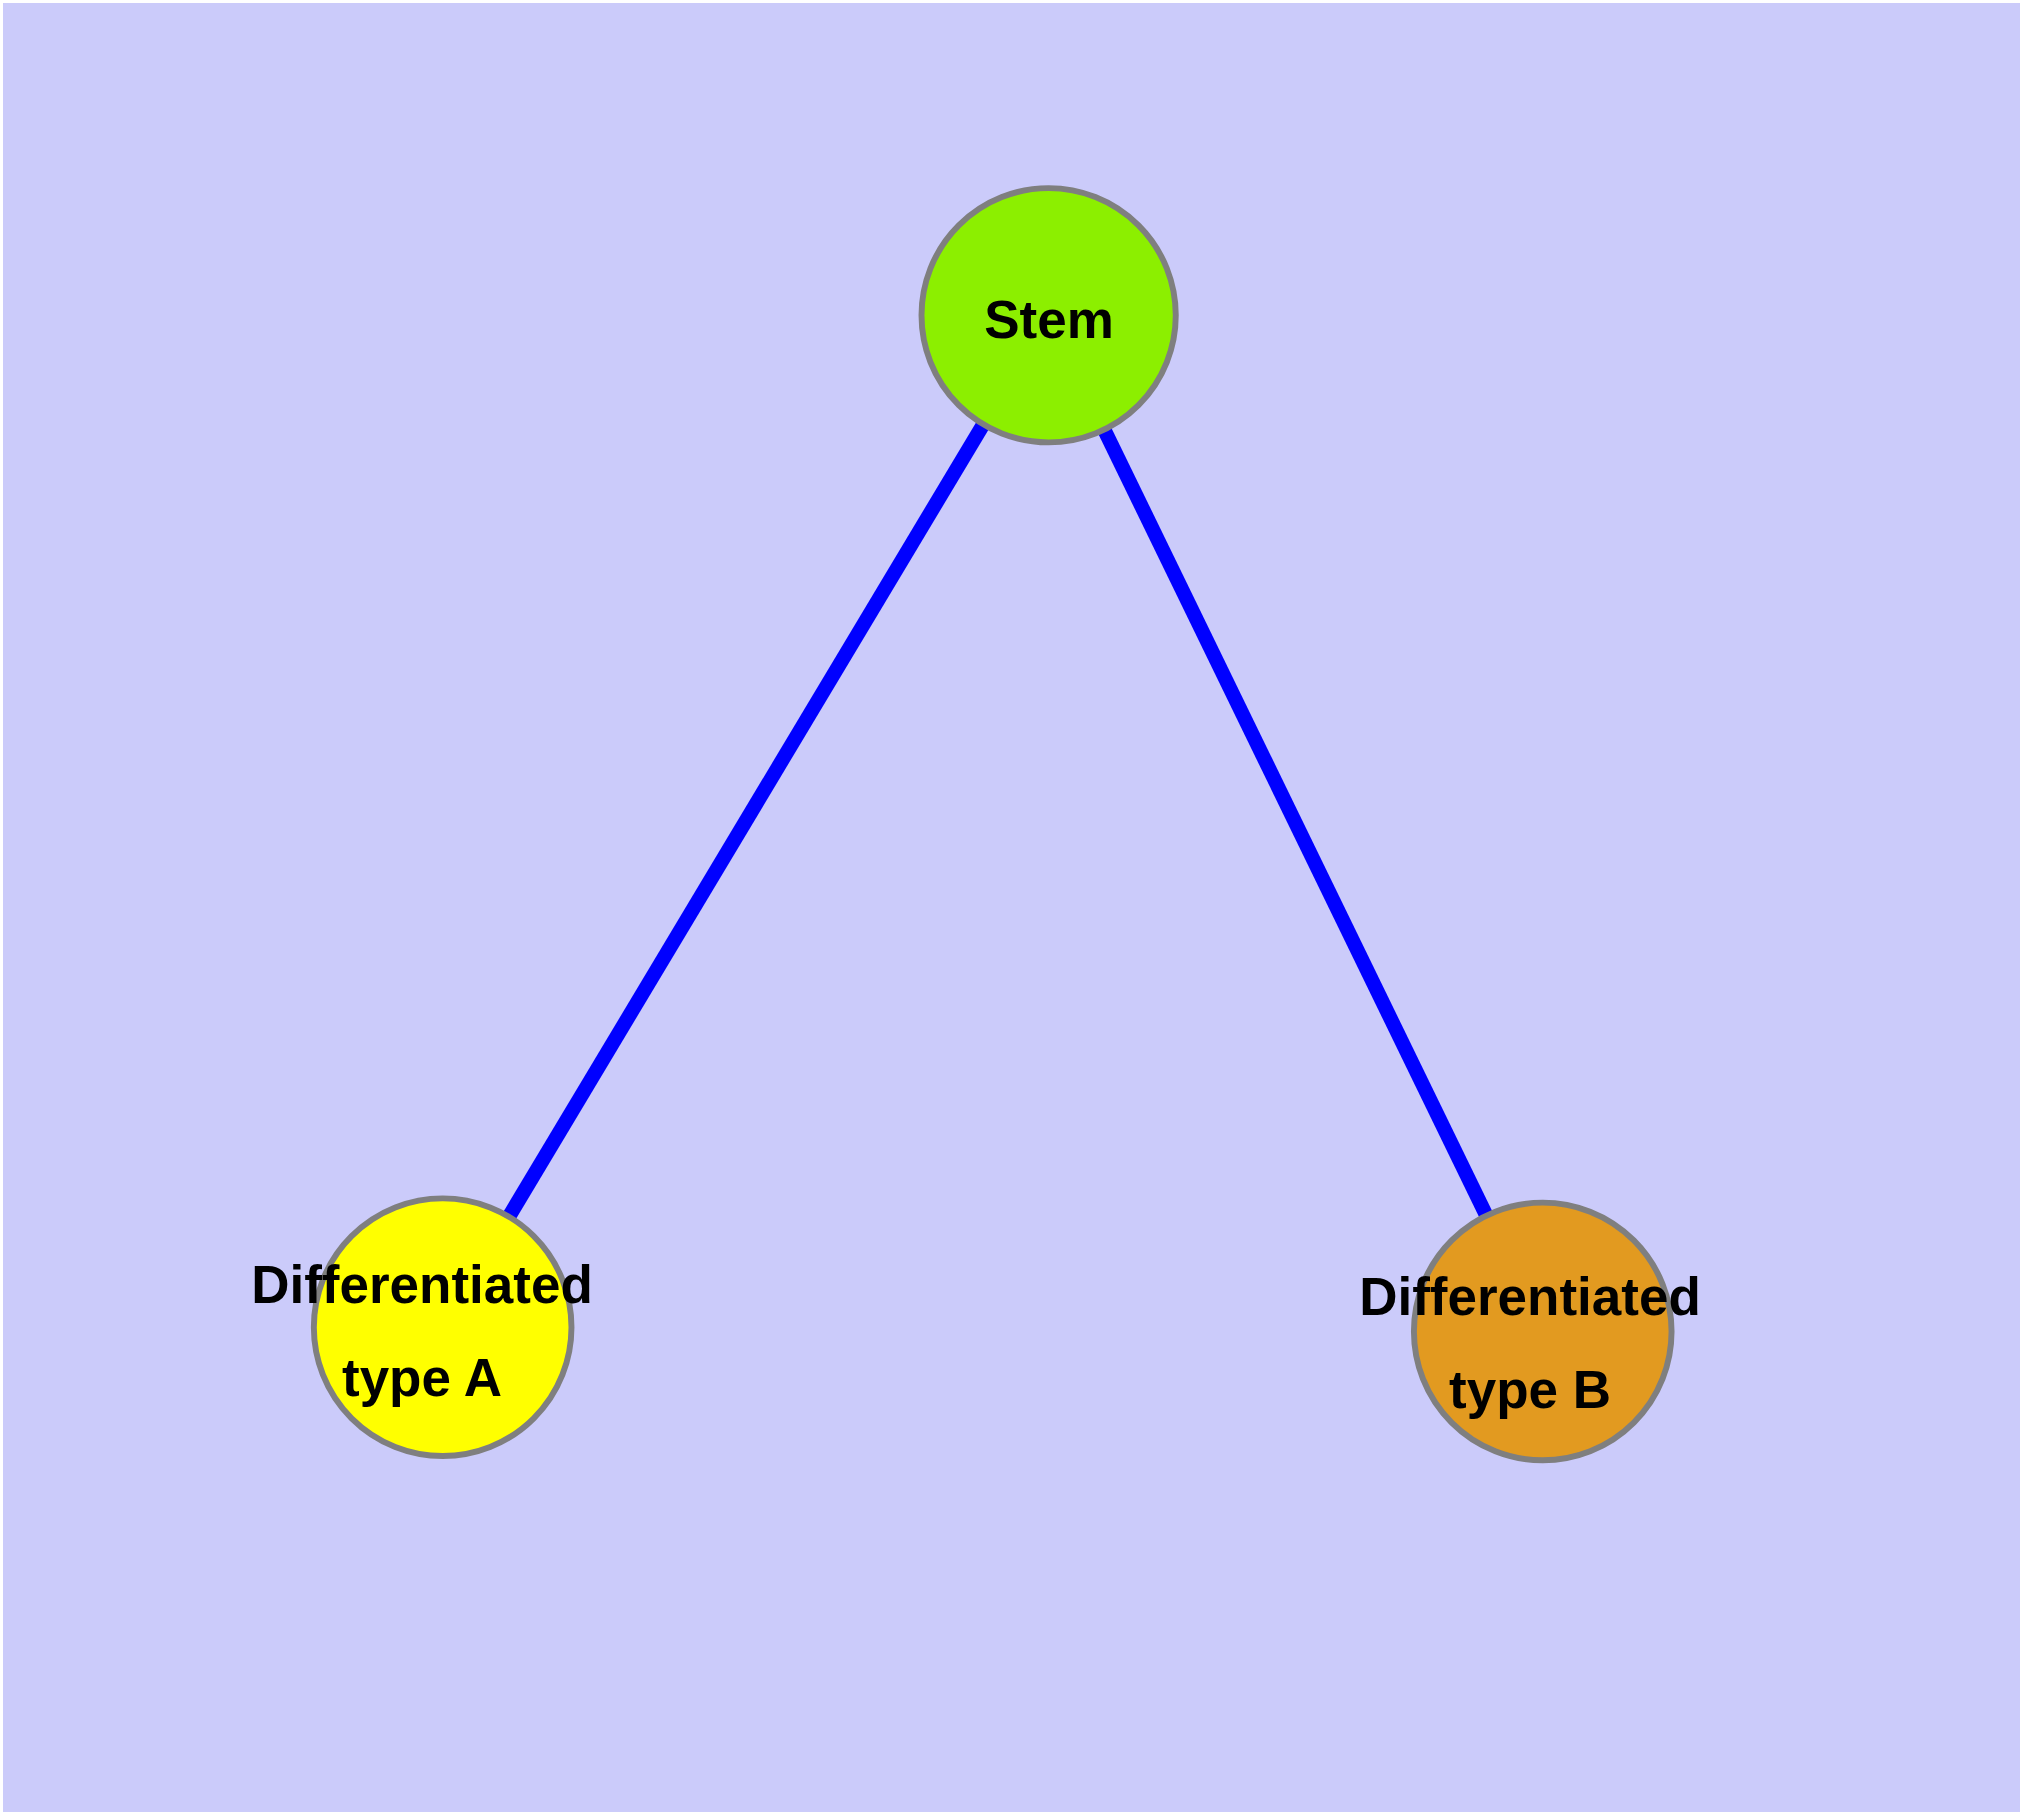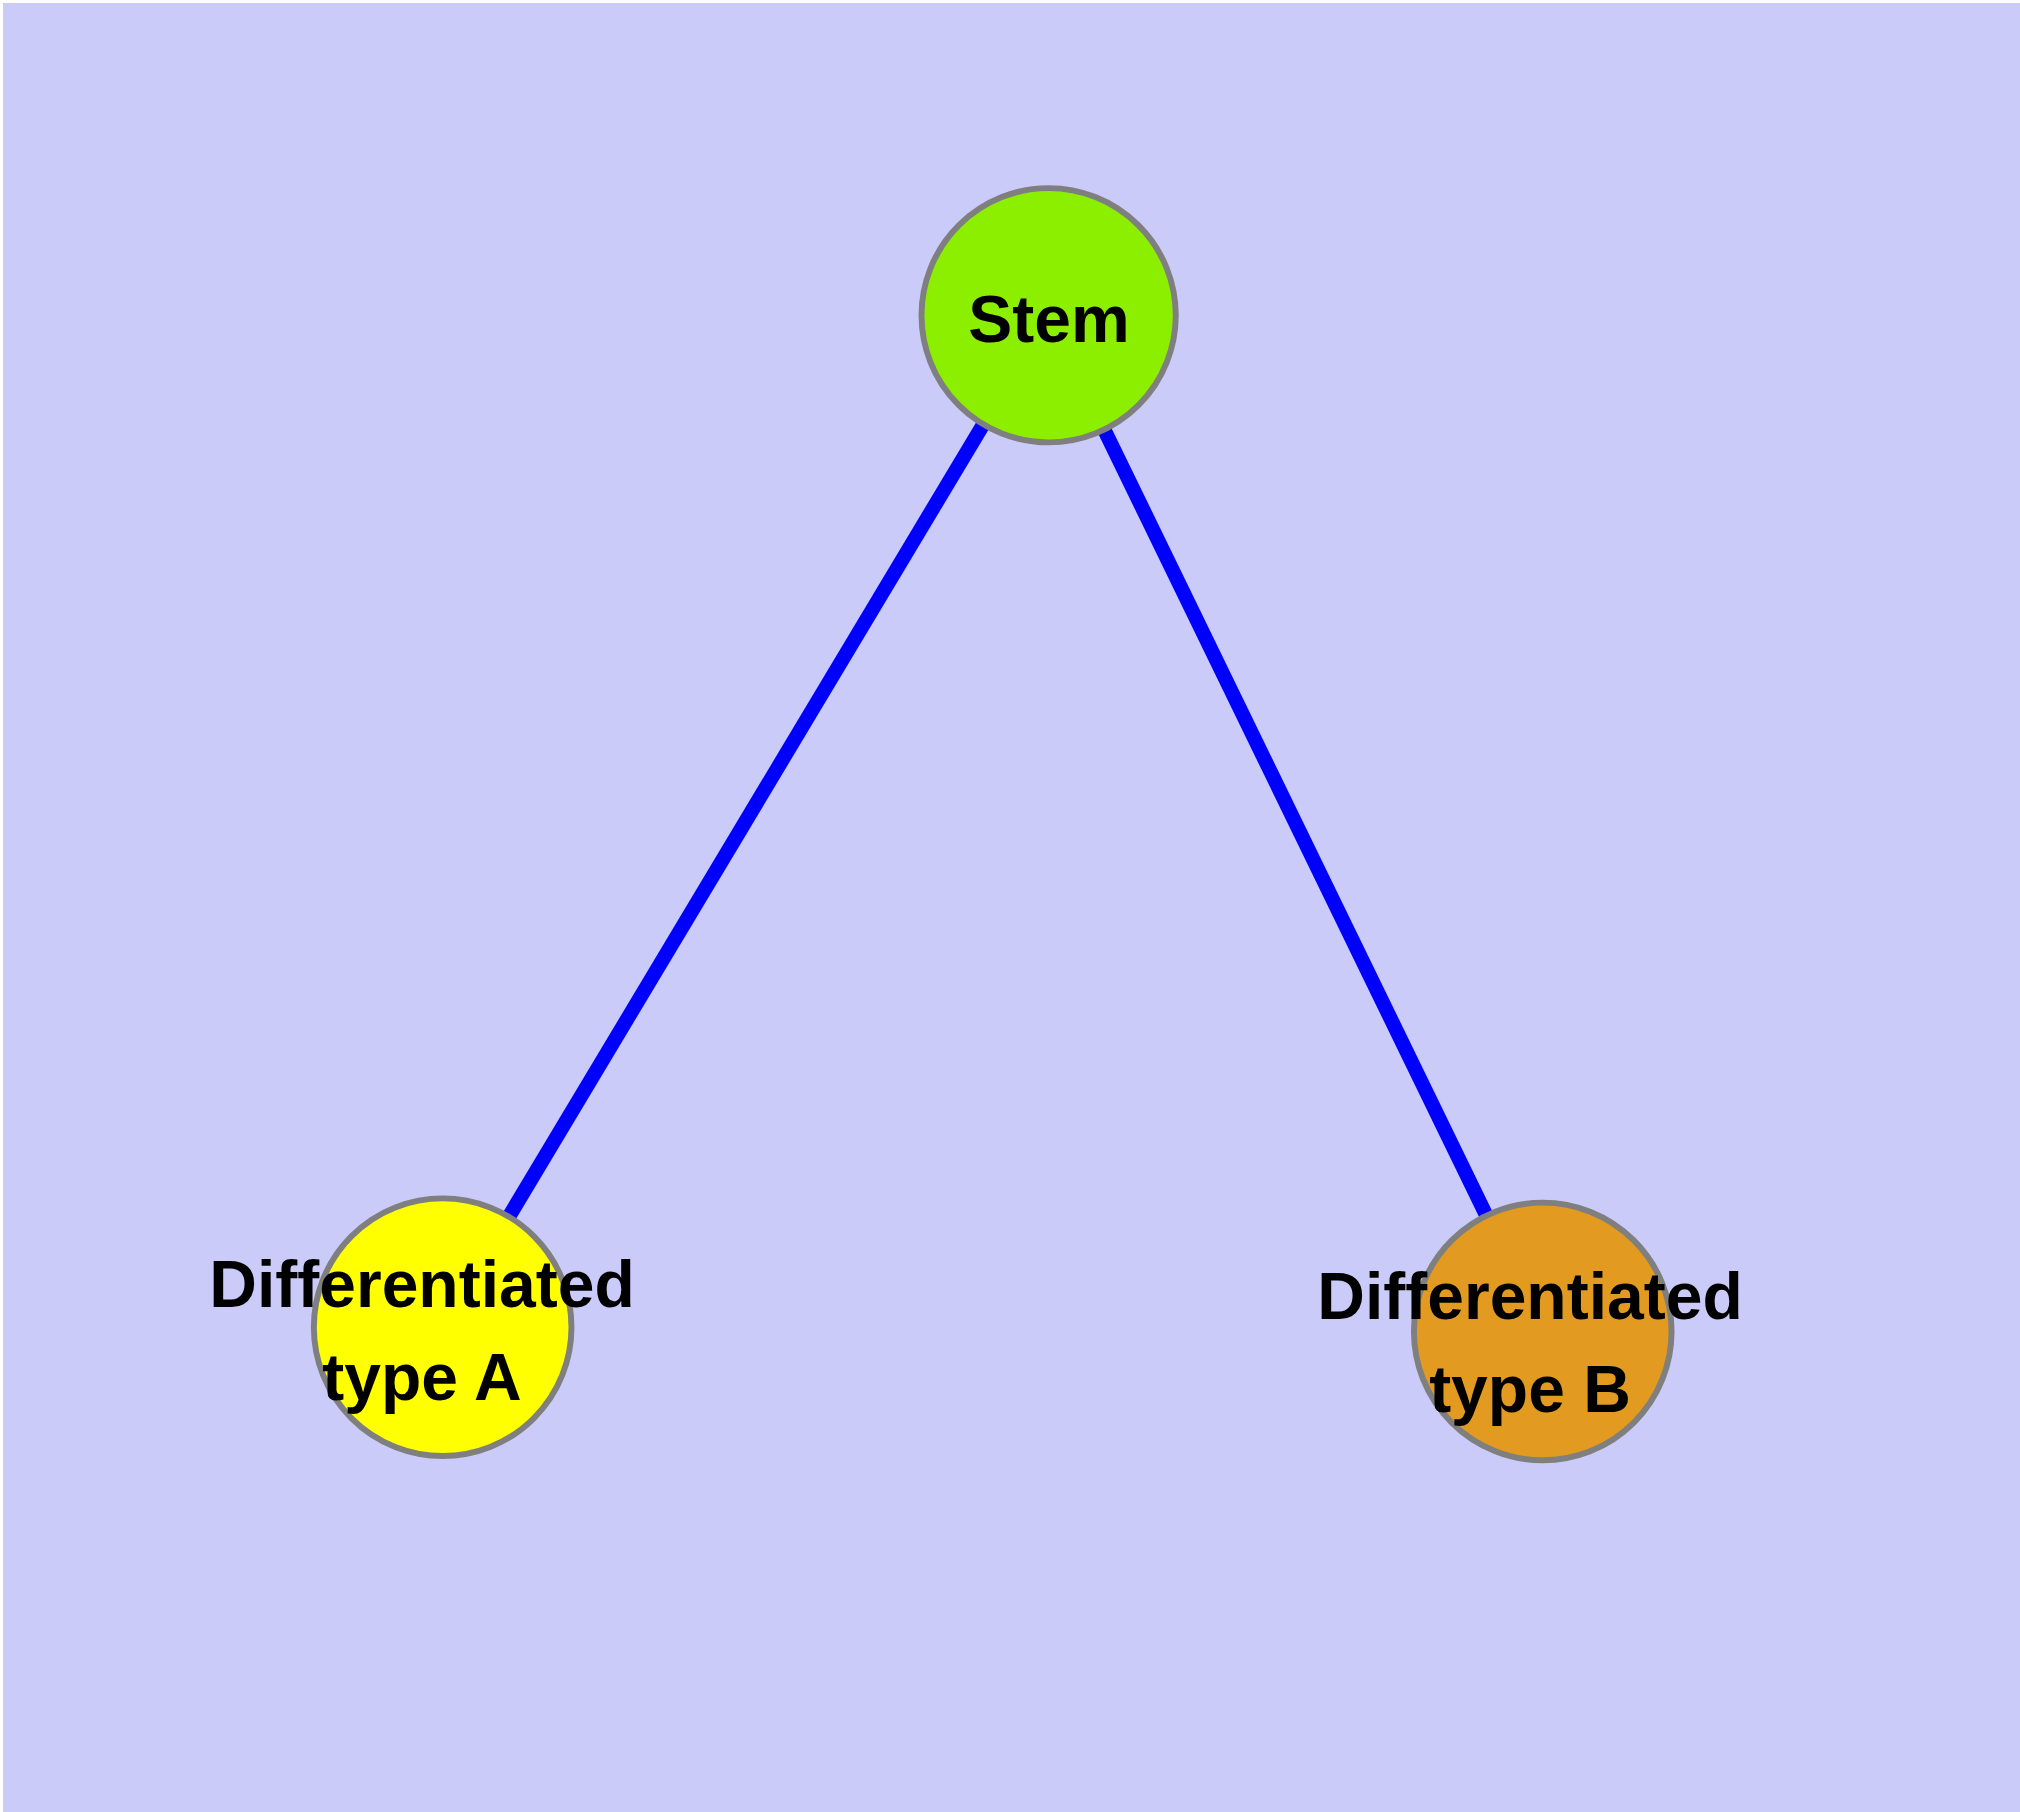--- a/index.html
+++ b/index.html
@@ -25,21 +25,21 @@
     left: 0;
     top: 0;
     width: 2021px;
     height: 1812px;
     display: block;
   }
   .node-label {
     position: absolute;
     transform: translate(-50%, -50%);
     font-weight: bold;
-    font-size: 66px;
+    font-size: 53px;
     line-height: 93px;
     text-align: center;
     white-space: pre-line;
     letter-spacing: 0;
   }
 </style>
 </head>
 <body style="background: rgb(255, 255, 255);">
 
 <div class="plot-area" style="background: rgb(203, 203, 250);"></div>

